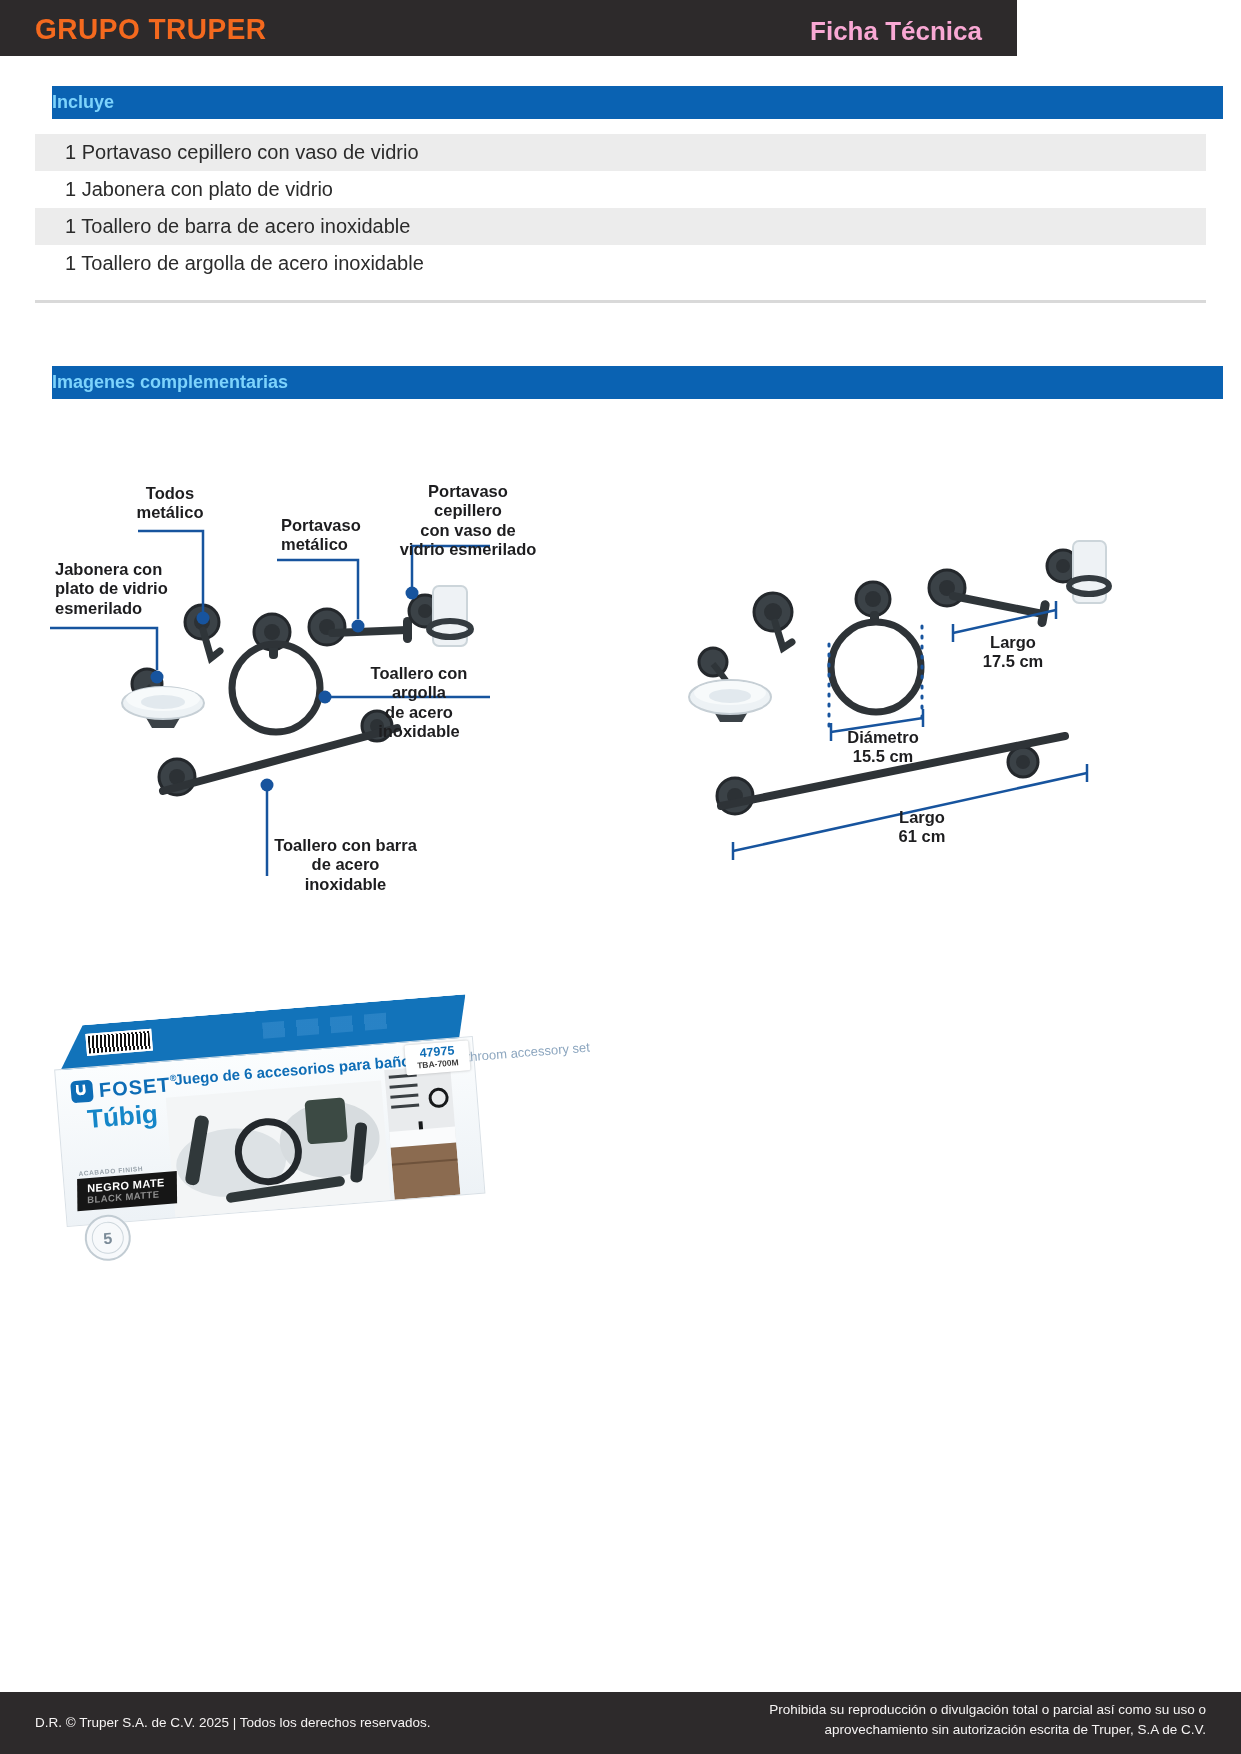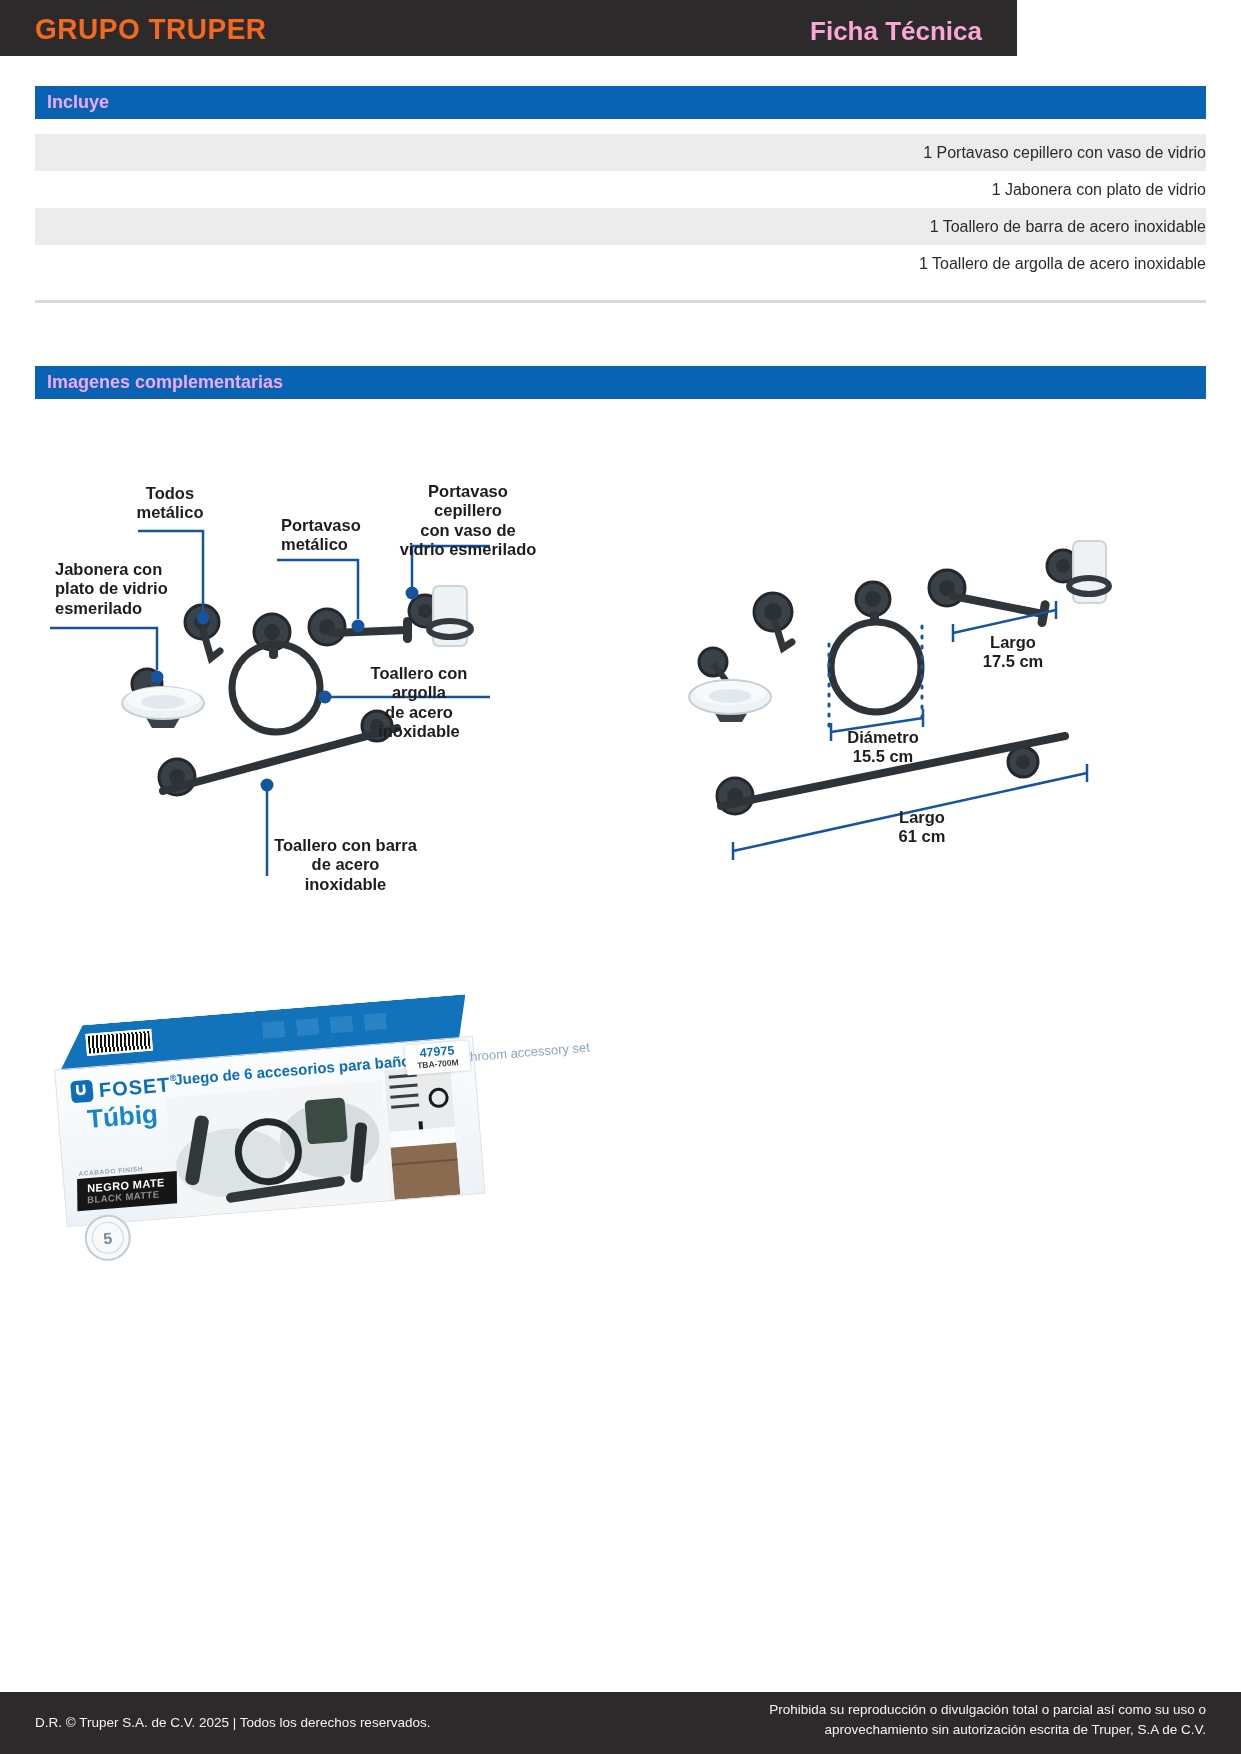--- a/index.html
+++ b/index.html
@@ -4,28 +4,28 @@
 <style>
   html,body{margin:0;padding:0;background:#ffffff;font-family:"Liberation Sans",sans-serif;}
   .page{position:relative;width:1241px;height:1754px;background:#ffffff;overflow:hidden;}
 
   
   .topbar{position:absolute;left:0;top:0;width:1017px;height:56px;background:#2d2a2b;}
   .brand{position:absolute;left:35px;top:13px;color:#f4691e;font-size:28px;font-weight:800;letter-spacing:.5px;transform:scaleY(1.05);transform-origin:left top;}
   .doctitle{position:absolute;right:35px;top:16px;color:#f9a8d4;font-size:26px;font-weight:bold;}
 
   
-  .secbar{position:absolute;left:35px;width:1171px;height:33px;background:#0a62b2;color:#f0abfc;
-          font-size:18px;font-weight:bold;line-height:33px;padding-left:12px;box-sizing:border-box;}
+  .secbar{position:absolute;left:52px;width:1171px;height:33px;background:#0a62b2;color:#7dd3fc;
+          font-size:18px;font-weight:bold;line-height:33px;box-sizing:border-box;}
   .secbar.incluye{top:86px;}
   .secbar.imagenes{top:366px;}
 
   
   .rows{position:absolute;left:35px;top:134px;width:1171px;}
-  .inc-row{height:37px;line-height:37px;padding-left:30px;font-size:16px;color:#2b2b2b;box-sizing:border-box;text-align:right;}
+  .inc-row{height:37px;line-height:37px;padding-left:30px;font-size:20px;color:#2b2b2b;box-sizing:border-box;}
   .inc-row.odd{background:#ececec;}
   .divider{position:absolute;left:35px;top:300px;width:1171px;height:3px;background:#d9d9d9;}
 
   
   .diagram{position:absolute;left:35px;top:400px;width:1171px;height:490px;}
   .dlabel{position:absolute;font-size:16.5px;font-weight:bold;color:#1d1d1f;line-height:1.18;white-space:pre-line;}
   .tc{text-align:center;} .tl{text-align:left;}
 
   
   .pkg{position:absolute;left:60px;top:1002px;width:432px;height:220px;}

